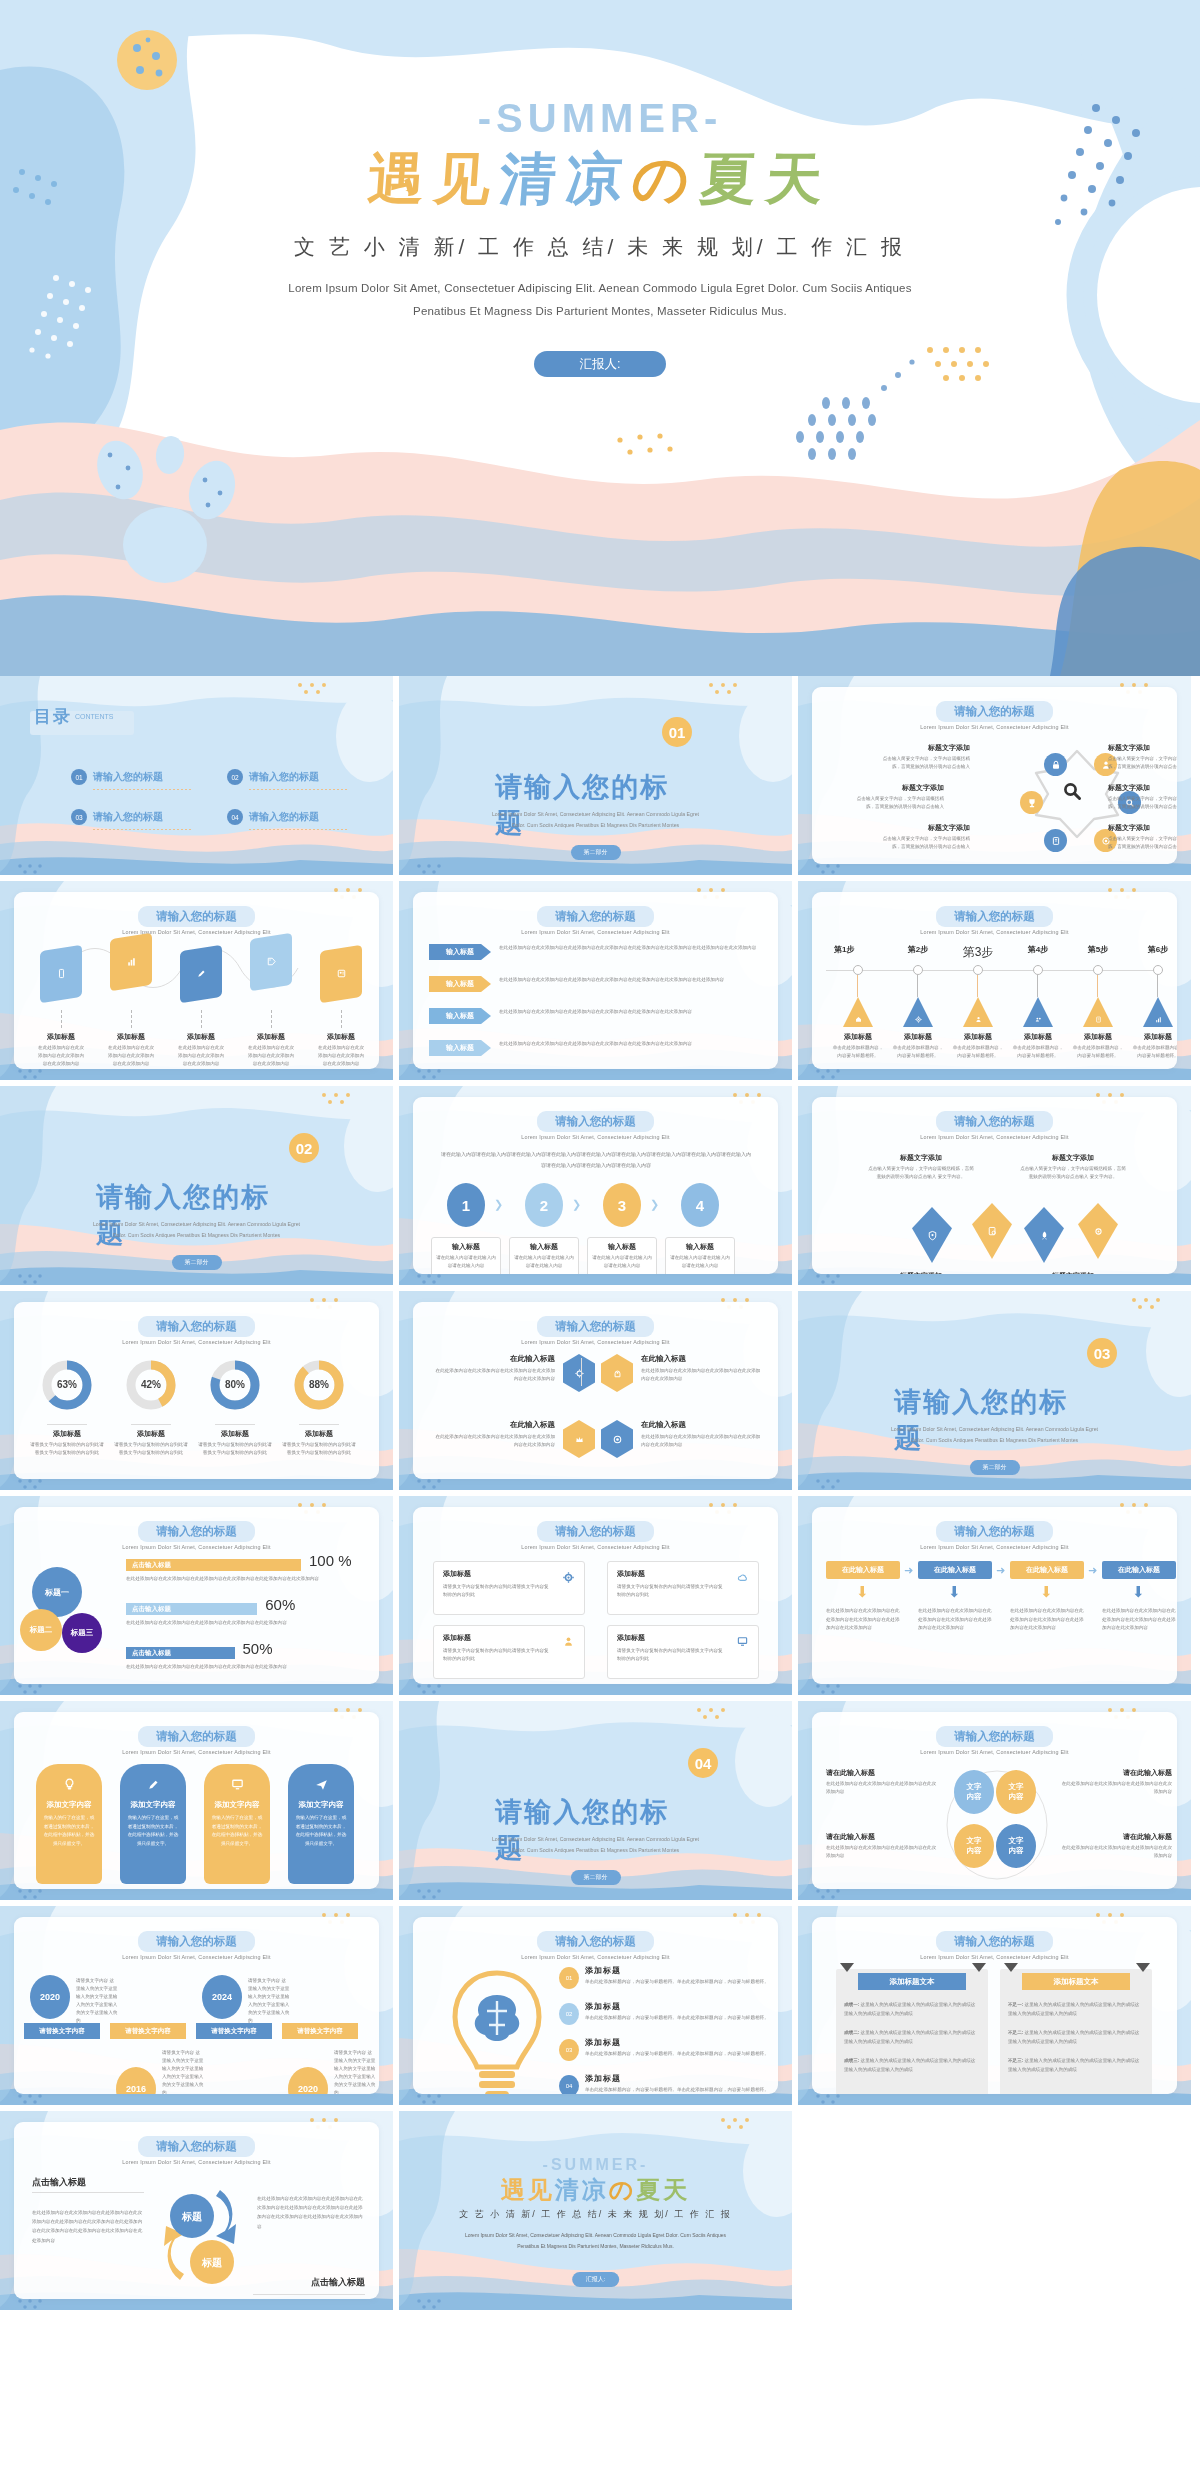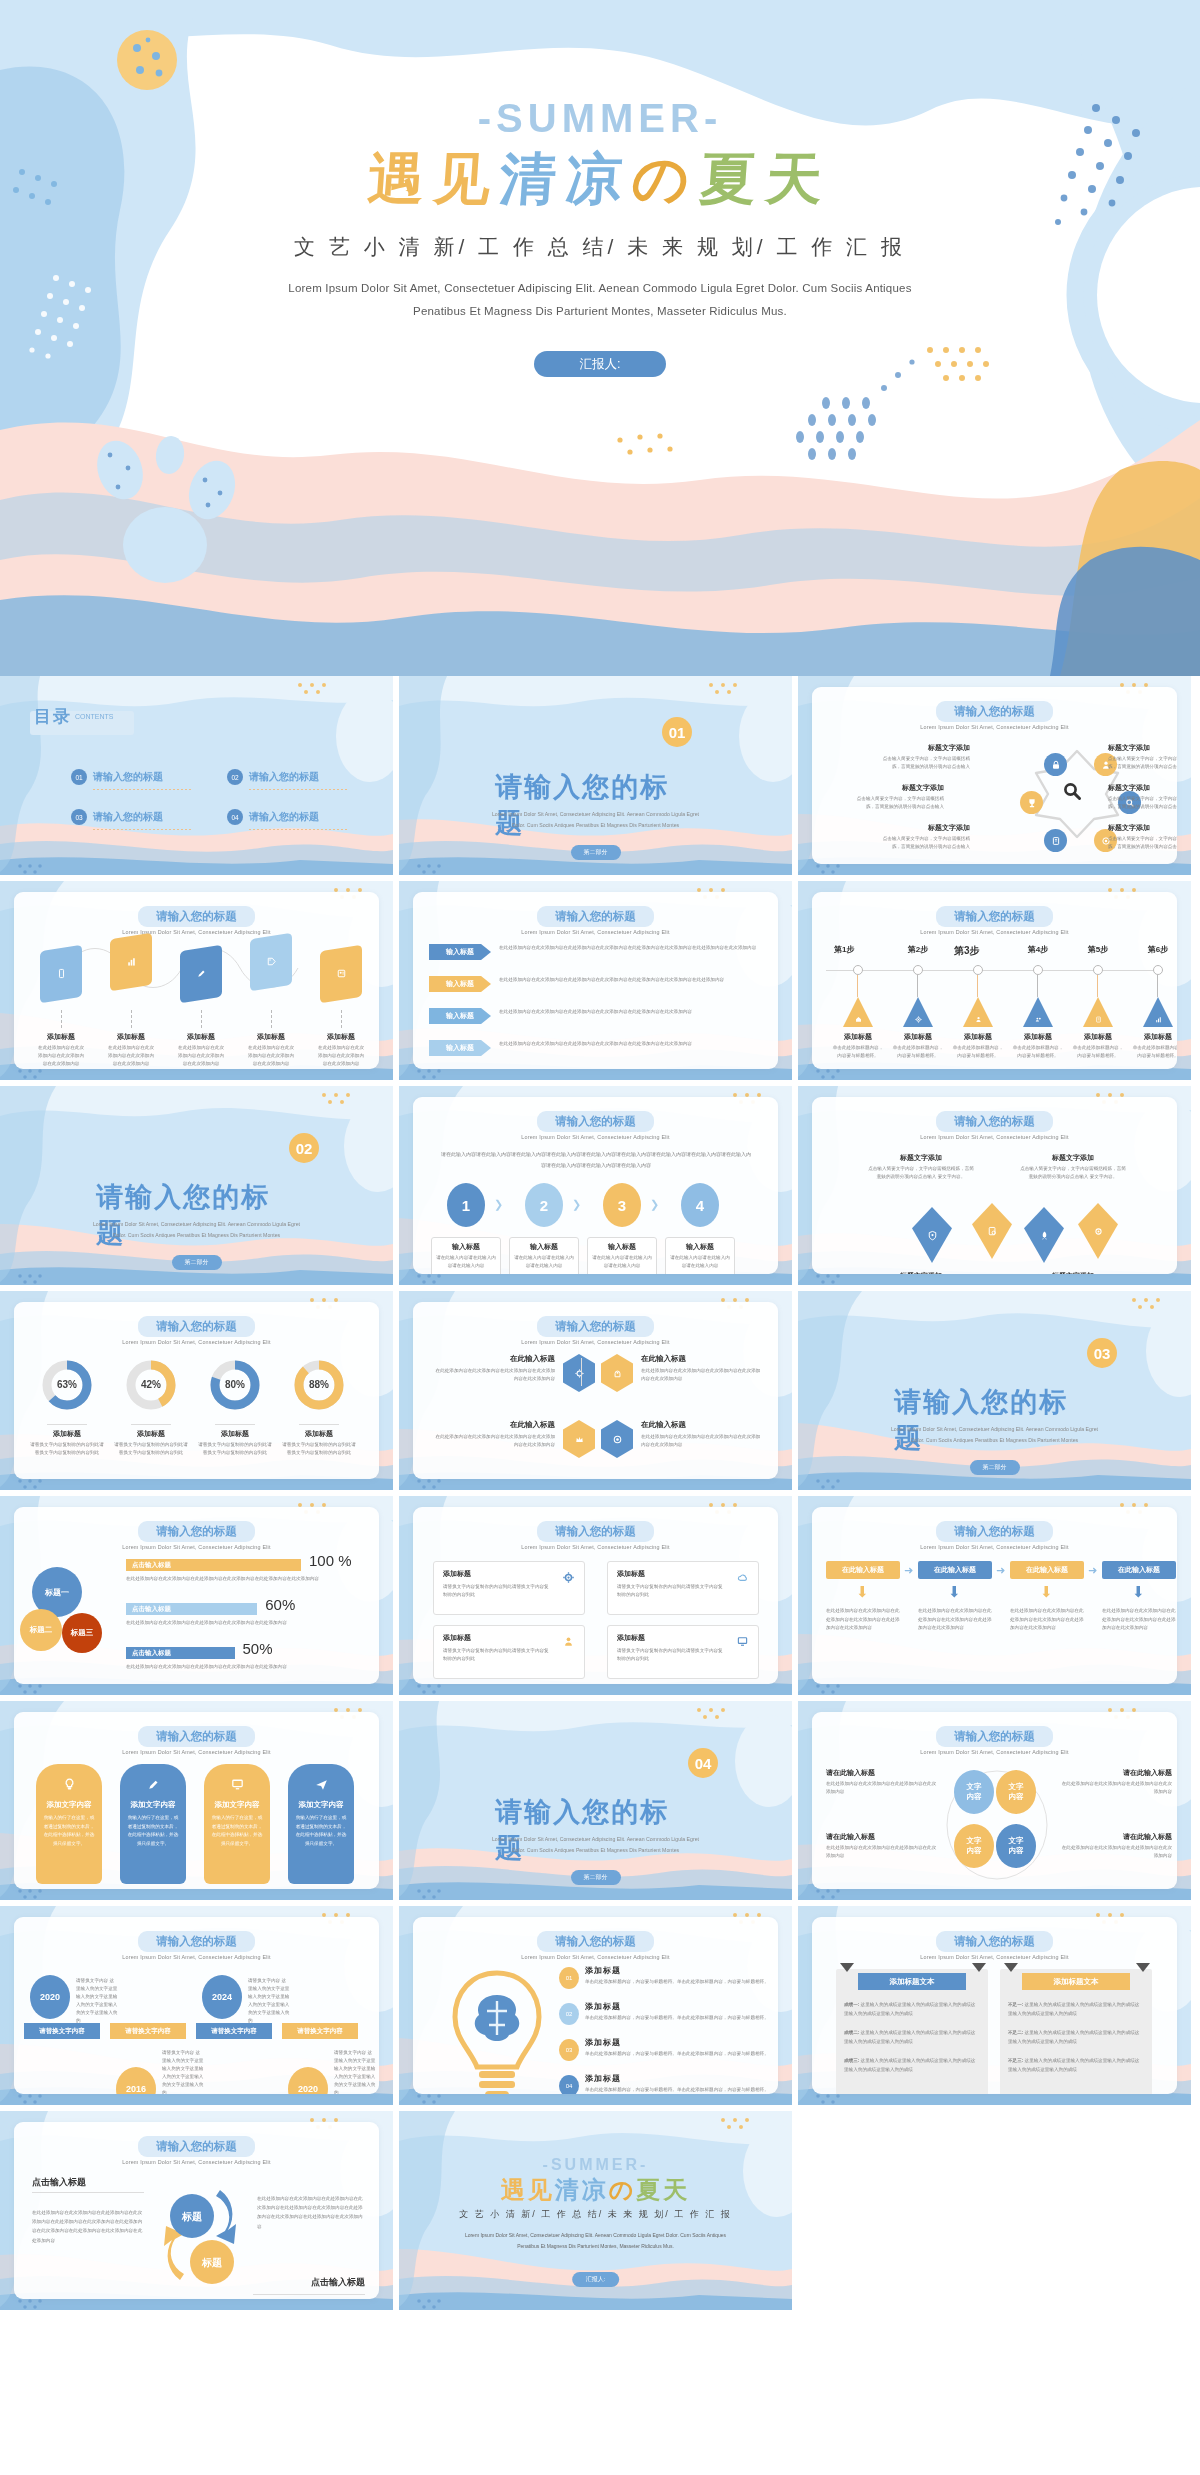--- a/index.html
+++ b/index.html
@@ -620,21 +620,21 @@
               <circle cx="8" cy="8" r="1.2" fill="#fff"></circle>
               <g stroke="#fff" stroke-width="1.4">
                 <path d="M8 2.4v1.6M8 12v1.6M2.4 8h1.6M12 8h1.6"></path>
               </g>
             </svg>
           </div>
       <div style="position:absolute;left:80px;top:140px;width:52px;text-align:center">
         <div class="small-cn">添加标题</div>
         <div class="tiny" style="margin-top:2px">单击此处添加标题内容，内容要与标题相符。</div>
       </div>
-          <div style="position:absolute;left:142px;top:52px;width:48px;text-align:left;font-size:10px;font-weight:bold;color:#333">第3步</div>
+          <div style="position:absolute;left:142px;top:52px;width:48px;text-align:center;font-size:12px;font-weight:normal;color:#333">第3步</div>
       <div style="position:absolute;left:161px;top:73px;width:10px;height:10px;border-radius:50%;background:#fff;border:1.4px solid #b9b9b9"></div>
       <div style="position:absolute;left:165px;top:83px;width:1px;height:22px;background:#f0c08a"></div>
       <div style="position:absolute;left:151px;top:105px;width:30px;height:30px;background:#f3c066;
         clip-path:polygon(50% 0,100% 100%,0 100%);display:flex;align-items:flex-end;justify-content:center;padding-bottom:3px">
             <svg width="9" height="9" viewBox="0 0 16 16">
               <circle cx="8" cy="5.6" r="2" fill="#fff"></circle>
               <path d="M4.4 12.4c0-2.2 1.6-3.4 3.6-3.4s3.6 1.2 3.6 3.4z" fill="#fff"></path>
             </svg>
           </div>
       <div style="position:absolute;left:140px;top:140px;width:52px;text-align:center">
@@ -1068,21 +1068,21 @@
   </svg>
         </div>
         <div class="card">
           <div class="tt">
       <span class="tt-pill">请输入您的标题</span></div>
     <div class="tsub">Lorem Ipsum Dolor Sit Amet, Consectetuer Adipiscing Elit</div>
   <div style="position:absolute;left:18px;top:60px;width:50px;height:50px;border-radius:50%;background:#5b91c9;
        display:flex;align-items:center;justify-content:center;color:#fff;font-size:8px;font-weight:bold">标题一</div>
   <div style="position:absolute;left:6px;top:102px;width:42px;height:42px;border-radius:50%;background:#f3c066;
        display:flex;align-items:center;justify-content:center;color:#fff;font-size:7.5px;font-weight:bold">标题二</div>
-  <div style="position:absolute;left:48px;top:106px;width:40px;height:40px;border-radius:50%;background:#c2410c;
+  <div style="position:absolute;left:48px;top:106px;width:40px;height:40px;border-radius:50%;background:#4c1d95;
        display:flex;align-items:center;justify-content:center;color:#fff;font-size:7.5px;font-weight:bold">标题三</div>
 
     <div style="position:absolute;left:112px;top:52px;width:175px;height:12px;background:#f3c066;
          display:flex;align-items:center;padding-left:6px">
       <span style="font-size:6.5px;font-weight:bold;color:#fff">点击输入标题</span>
     </div>
     <div style="position:absolute;left:295px;top:46px;font-size:15px;color:#333;line-height:1.05;width:44px">100 %</div>
     <div class="tiny" style="position:absolute;left:112px;top:68px;width:208px">在此处添加内容在此次添加内容在此处添加内容在此次添加内容在此处添加内容在此次添加内容</div>
     <div style="position:absolute;left:112px;top:96px;width:131.25px;height:12px;background:#a8cfec;
          display:flex;align-items:center;padding-left:6px">

